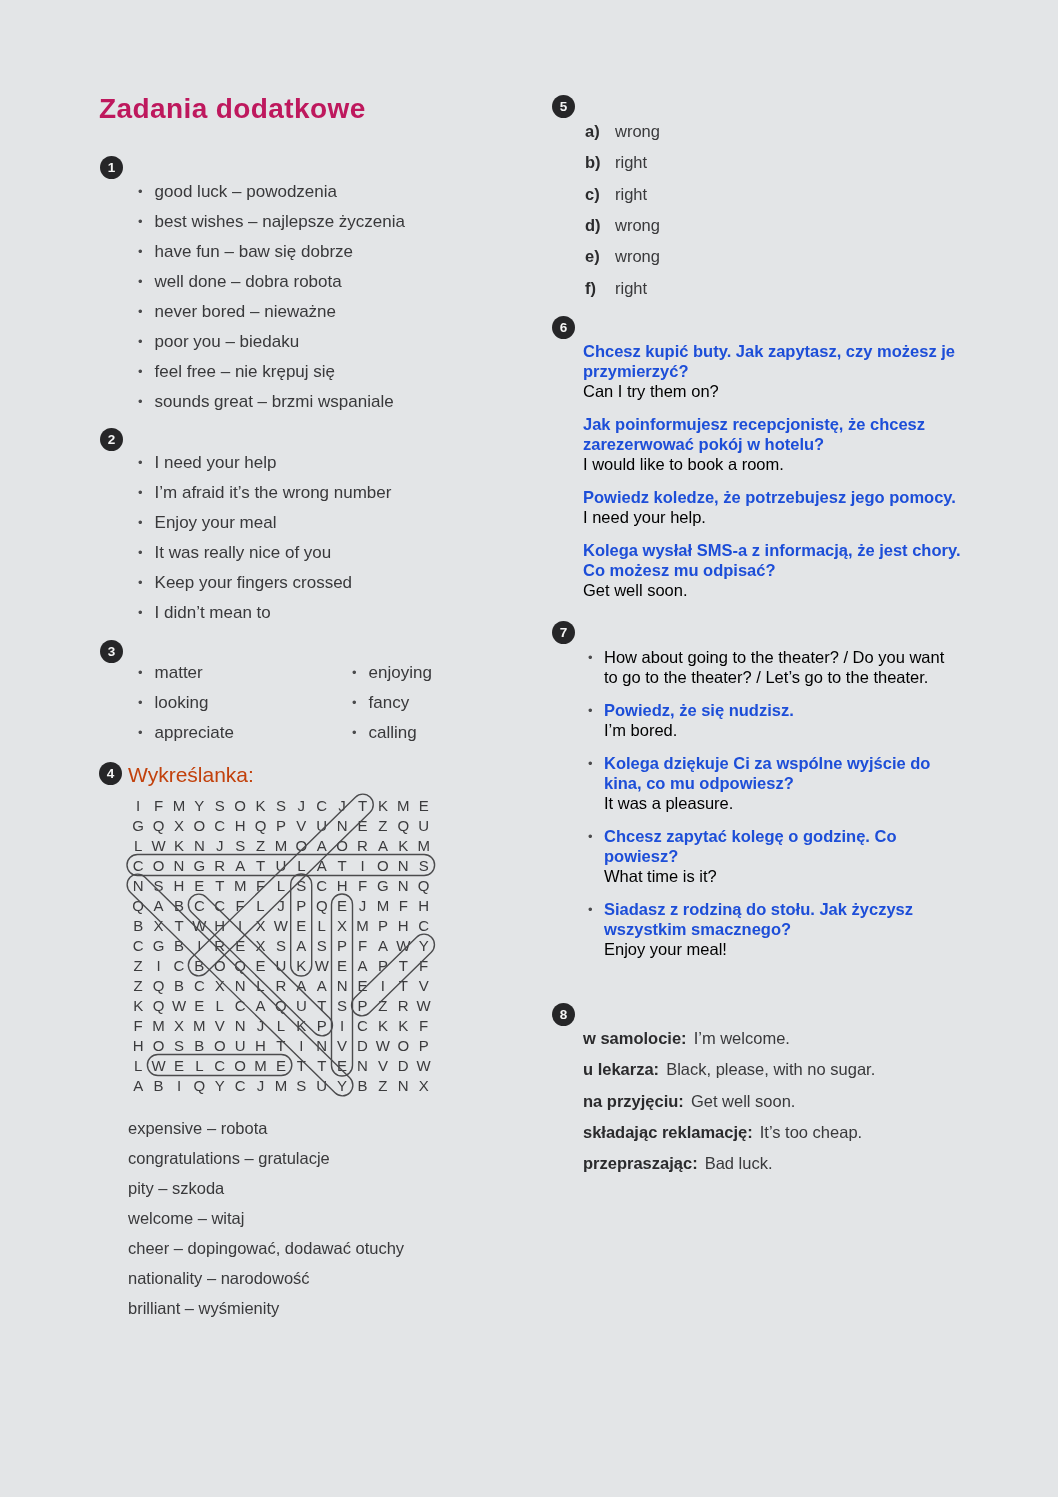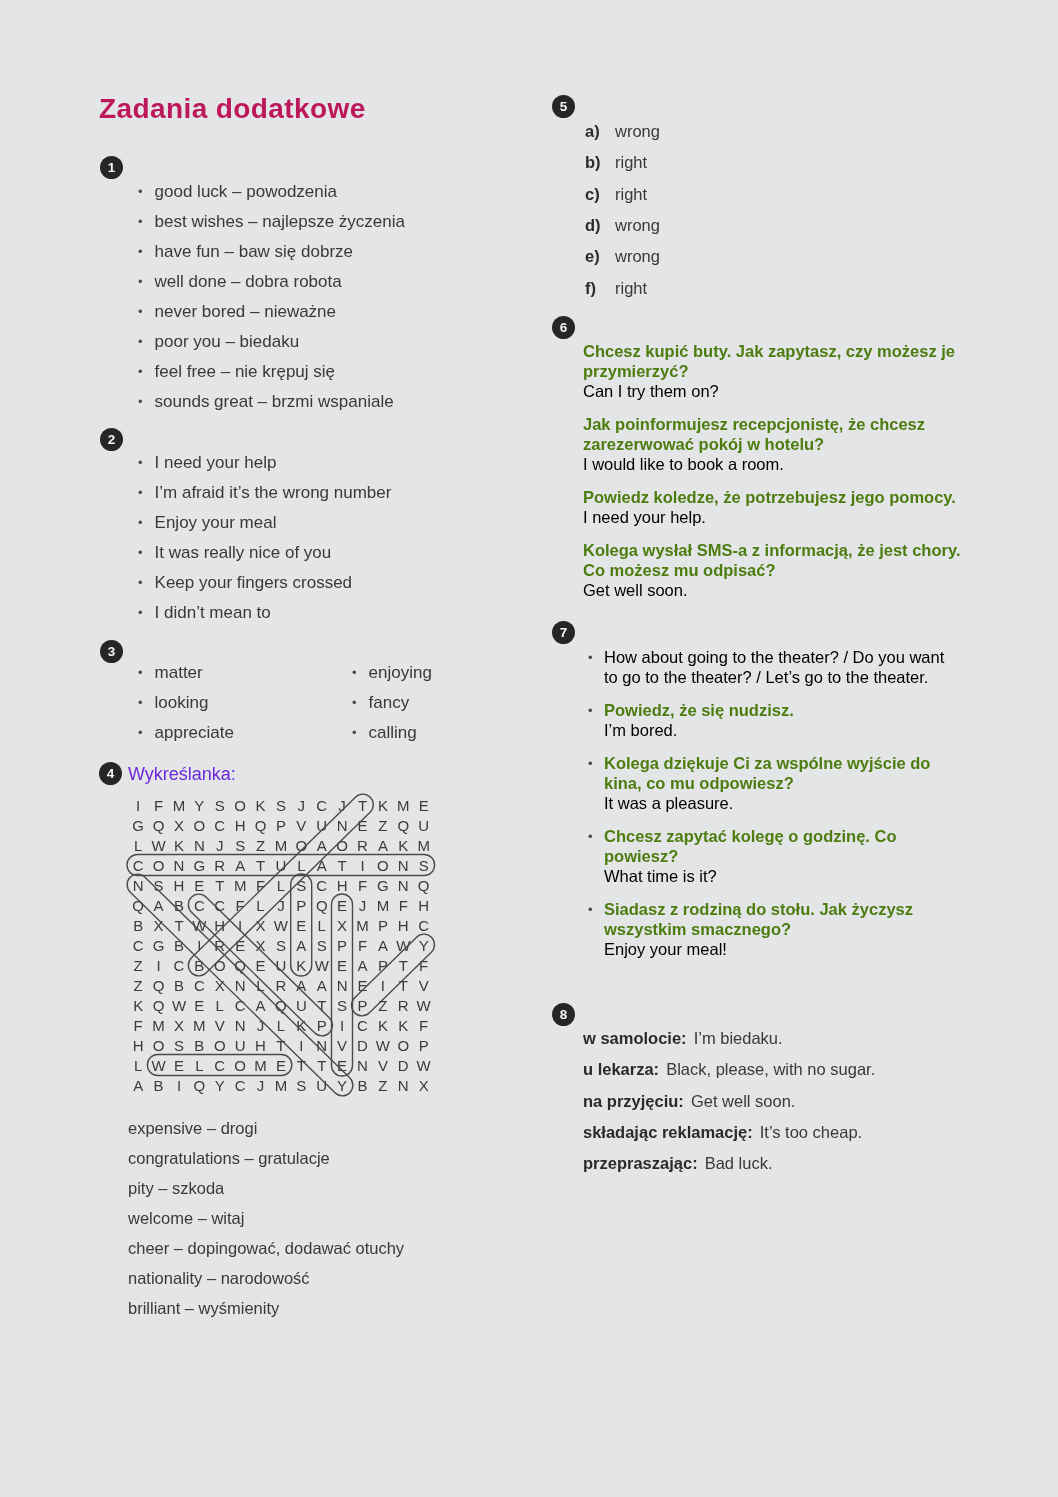--- a/index.html
+++ b/index.html
@@ -24,21 +24,21 @@
   }
   ul.blist{list-style:none;margin:0;padding:0;}
   ul.blist li{
     height:30px;display:flex;align-items:center;
     font-size:17px;color:#39393b;
   }
   ul.blist .dot{
     font-size:13px;color:#4a4a4c;margin-right:12px;
     position:relative;top:-1px;
   }
-  .ws-label{font-size:18px;color:#6d28d9;line-height:23px;}
+  .ws-label{font-size:21px;color:#c2410c;line-height:23px;}
   .ws-grid{
     display:grid;
     grid-template-columns:repeat(15,20.4px);
     grid-auto-rows:20px;
   }
   .ws-grid span{
     display:flex;align-items:center;justify-content:center;
     font-size:15px;color:#3b3b3d;
   }
   svg.ws-overlay{position:absolute;pointer-events:none;}
@@ -48,21 +48,21 @@
     font-size:16.5px;color:#39393b;
   }
   .kv-list div.row{
     height:31.3px;display:flex;align-items:center;
     font-size:16.5px;color:#39393b;
   }
   .kv-list .k{font-weight:bold;color:#2b2b2d;margin-right:7px;}
   .kv-list.s5 .k{width:22px;margin-right:8px;}
   .qa{width:392px;}
   .qa .item{margin-bottom:13px;font-size:16.5px;line-height:20px;}
-  .qa .prompt{font-weight:bold;color:#4d7c0f;}
+  .qa .prompt{font-weight:bold;color:#1d4ed8;}
   .qa .answer{color:#000000;}
   .qa7 .item{display:flex;}
   .qa7 .dot{
     font-size:13px;color:#4a4a4c;width:16px;flex:0 0 16px;
     position:relative;top:1px;
   }
 </style>
 </head>
 <body>
 
@@ -405,21 +405,21 @@
     <rect x="32.400000000000006" y="271.5" width="144.39999999999998" height="21" rx="10.5" ry="10.5" transform="rotate(0 104.6 282)"></rect>
     <rect x="135.2" y="131.5" width="102" height="21" rx="10.5" ry="10.5" transform="rotate(90 186.2 142)"></rect>
     <rect x="136" y="191.5" width="182" height="21" rx="10.5" ry="10.5" transform="rotate(90 227 202)"></rect>
     <rect x="-28.84257068535274" y="191.5" width="307.6851413707055" height="21" rx="10.5" ry="10.5" transform="rotate(44.43273359014206 125 202)"></rect>
     <rect x="48.694457588788325" y="171.5" width="193.4110848224233" height="21" rx="10.5" ry="10.5" transform="rotate(44.43273359014206 145.39999999999998 182)"></rect>
     <rect x="40.525943451717765" y="91.5" width="250.54811309656444" height="21" rx="10.5" ry="10.5" transform="rotate(135.56726640985792 165.79999999999998 102)"></rect>
     <rect x="224.14722879439418" y="181.5" width="107.70554241121165" height="21" rx="10.5" ry="10.5" transform="rotate(-44.43273359014207 278 192)"></rect>
   </svg>
 
 <div class="abs answers" id="s4-answers" style="left:128px;top:1113px">
-    <div>expensive – drogi</div>
+    <div>expensive – robota</div>
     <div>congratulations – gratulacje</div>
     <div>pity – szkoda</div>
     <div>welcome – witaj</div>
     <div>cheer – dopingować, dodawać otuchy</div>
     <div>nationality – narodowość</div>
     <div>brilliant – wyśmienity</div>
   </div>
 
 <div class="abs badge" style="left:552px;top:95px">
   <span>5</span>
@@ -512,21 +512,21 @@
       </div>
     </div>
   </div>
 
 <div class="abs badge" style="left:552px;top:1003px">
   <span>8</span>
 </div>
 <div class="abs kv-list" id="s8-list" style="left:583px;top:1023px">
     <div class="row">
       <span class="k">w samolocie:</span>
-      <span class="v">I’m biedaku.</span>
+      <span class="v">I’m welcome.</span>
     </div>
     <div class="row">
       <span class="k">u lekarza:</span>
       <span class="v">Black, please, with no sugar.</span>
     </div>
     <div class="row">
       <span class="k">na przyjęciu:</span>
       <span class="v">Get well soon.</span>
     </div>
     <div class="row">

